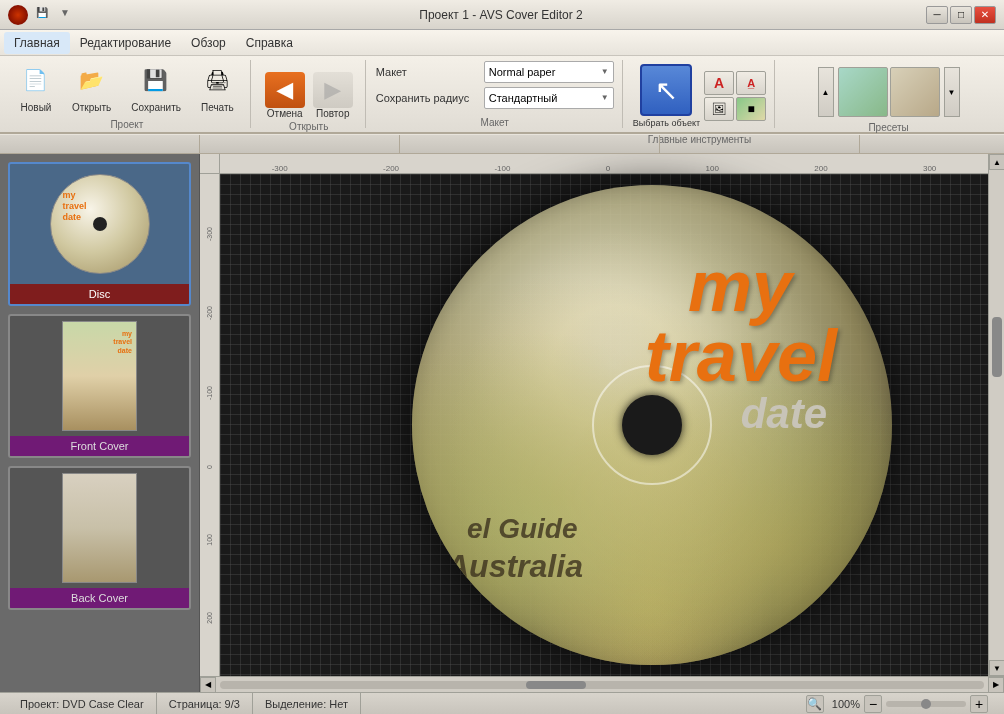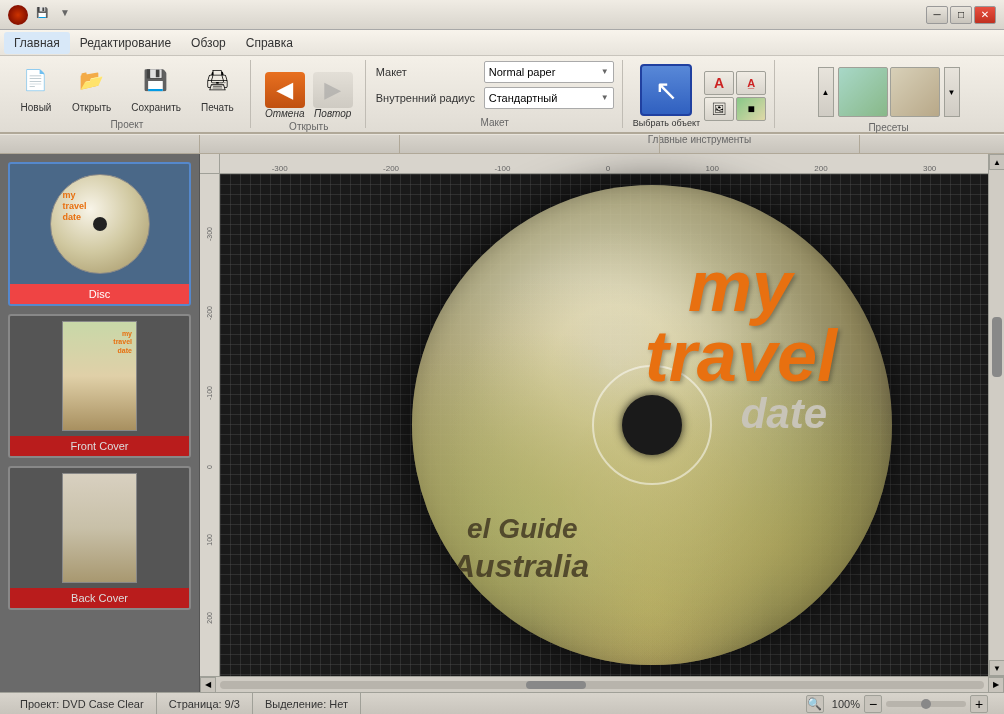--- a/index.html
+++ b/index.html
@@ -88,21 +88,21 @@
     .history-arrows { display: flex; gap: 8px; align-items: center; margin-top: 8px; }
     .arrow-btn {
       width: 40px; height: 36px;
       display: flex; align-items: center; justify-content: center;
       border-radius: 4px;
       cursor: pointer;
       font-size: 22px;
     }
     .arrow-btn.back { background: linear-gradient(to bottom, #e87020, #c05010); color: white; }
     .arrow-btn.forward { background: linear-gradient(to bottom, #d8d4cc, #b8b4ac); color: #888; }
-    .history-labels { display: flex; gap: 8px; font-style: italic; }
+    .history-labels { display: flex; gap: 8px; }
     .history-label { font-size: 10px; color: #333; width: 40px; text-align: center; }
 
     
     .maket-section {
       display: flex;
       flex-direction: column;
       padding: 4px 8px;
       border-right: 1px solid #c0bcb4;
       gap: 4px;
       justify-content: center;
@@ -233,23 +233,23 @@
       align-items: center;
       justify-content: center;
       overflow: hidden;
       position: relative;
     }
     .panel-item-label {
       text-align: center;
       font-size: 11px;
       color: #ddd;
       padding: 4px;
-      background: #b91c1c;
-    }
-    .panel-item.active .panel-item-label { background: #ef4444; color: white; }
+      background: #701a75;
+    }
+    .panel-item.active .panel-item-label { background: #7f1d1d; color: white; }
 
     
     .disc-thumb {
       width: 100px; height: 100px;
       border-radius: 50%;
       background: radial-gradient(circle at 40% 35%, #f8f4e8, #d0c8a0, #a09060);
       position: relative;
       overflow: hidden;
       border: 1px solid #888;
     }
@@ -416,21 +416,21 @@
       position: absolute;
       bottom: 120px; left: 55px;
       font-size: 28px;
       font-weight: bold;
       color: rgba(60,50,30,0.8);
       font-style: italic;
       z-index: 20;
     }
     .canvas-disc-aus-text {
       position: absolute;
-      bottom: 80px; left: 40px;
+      bottom: 80px; left: 34px;
       font-size: 32px;
       font-weight: bold;
       color: rgba(60,50,30,0.8);
       font-style: italic;
       z-index: 20;
     }
 
     
     .h-scrollbar {
       height: 16px;
@@ -547,20 +547,21 @@
   </style>
 </head>
 <body>
 
 <div class="title-bar">
   <div class="title-bar-left">
     <div class="title-bar-icon"></div>
     <span style="width:16px;height:16px;display:inline-block;font-size:10px;color:#666;">💾</span>
     <span style="width:16px;height:16px;display:inline-block;font-size:10px;color:#666;">▼</span>
   </div>
+  <div class="title-bar-title">Проект 1 - AVS Cover Editor 2</div>
   <div class="title-bar-controls">
     <div class="title-bar-btn">─</div>
     <div class="title-bar-btn">□</div>
     <div class="title-bar-btn close">✕</div>
   </div>
 </div>
 
 <div class="menu-bar">
   <div class="menu-item active">Главная</div>
   <div class="menu-item">Редактирование</div>
@@ -606,21 +607,21 @@
 
   <div class="maket-section">
     <div class="maket-row">
       <div class="maket-label">Макет</div>
       <div class="maket-select">
         <span class="maket-select-text">Normal paper</span>
         <span class="maket-select-arrow">▼</span>
       </div>
     </div>
     <div class="maket-row">
-      <div class="maket-label">Внутренний радиус</div>
+      <div class="maket-label">Сохранить радиус</div>
       <div class="maket-select">
         <span class="maket-select-text">Стандартный</span>
         <span class="maket-select-arrow">▼</span>
       </div>
     </div>
     <div class="maket-section-label">Макет</div>
   </div>
 
   <div class="main-tools-section">
     <div class="main-tools-buttons">

